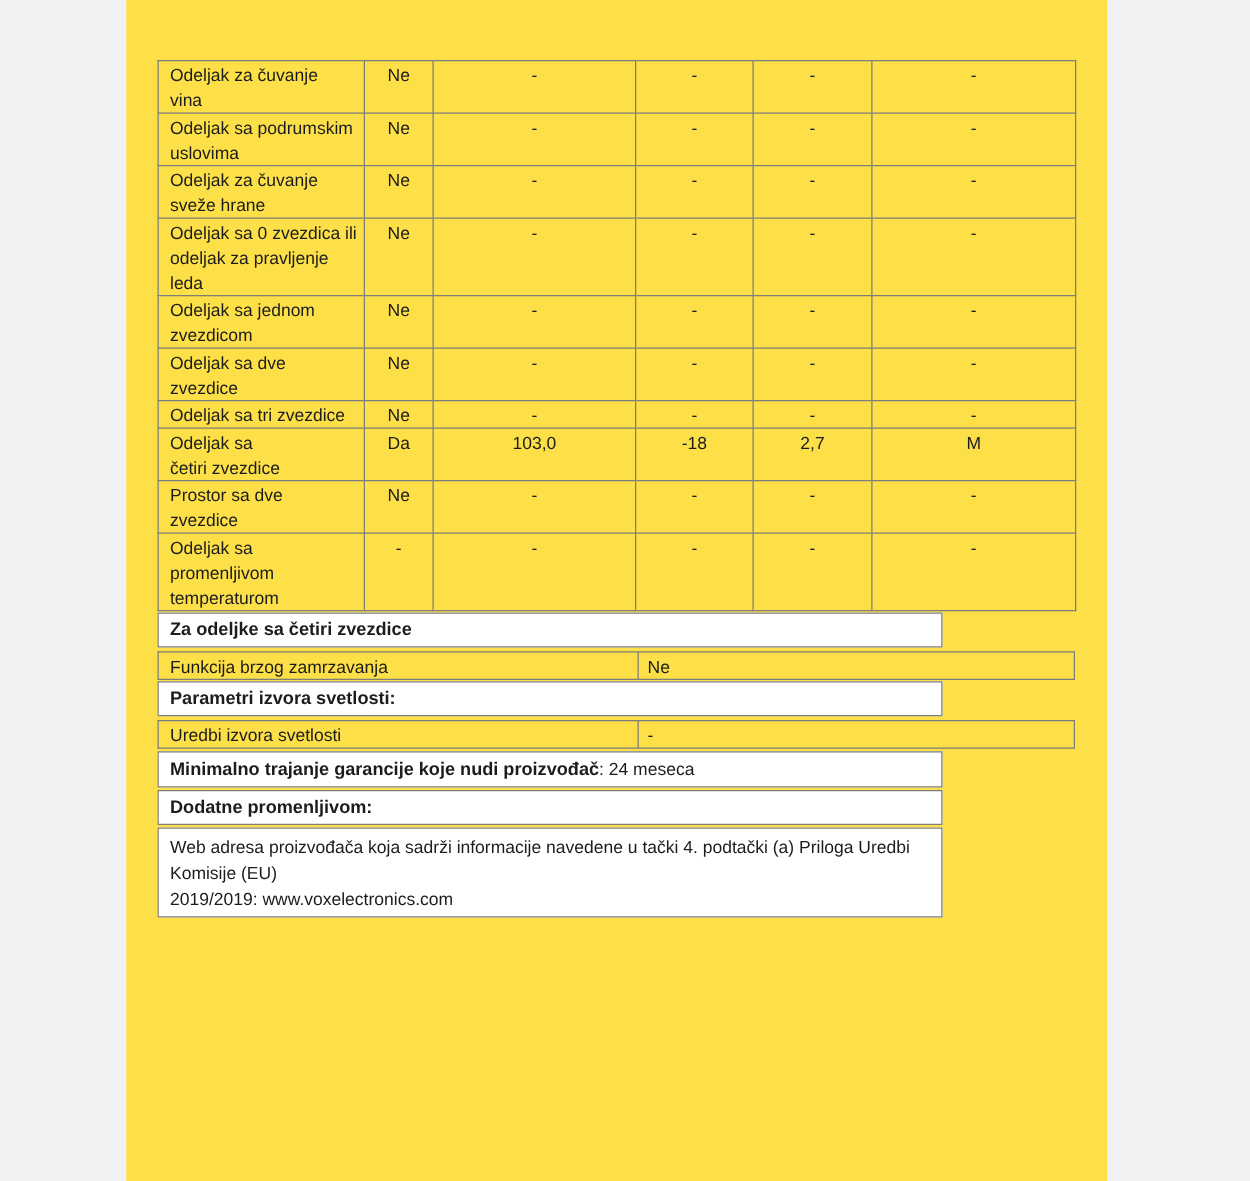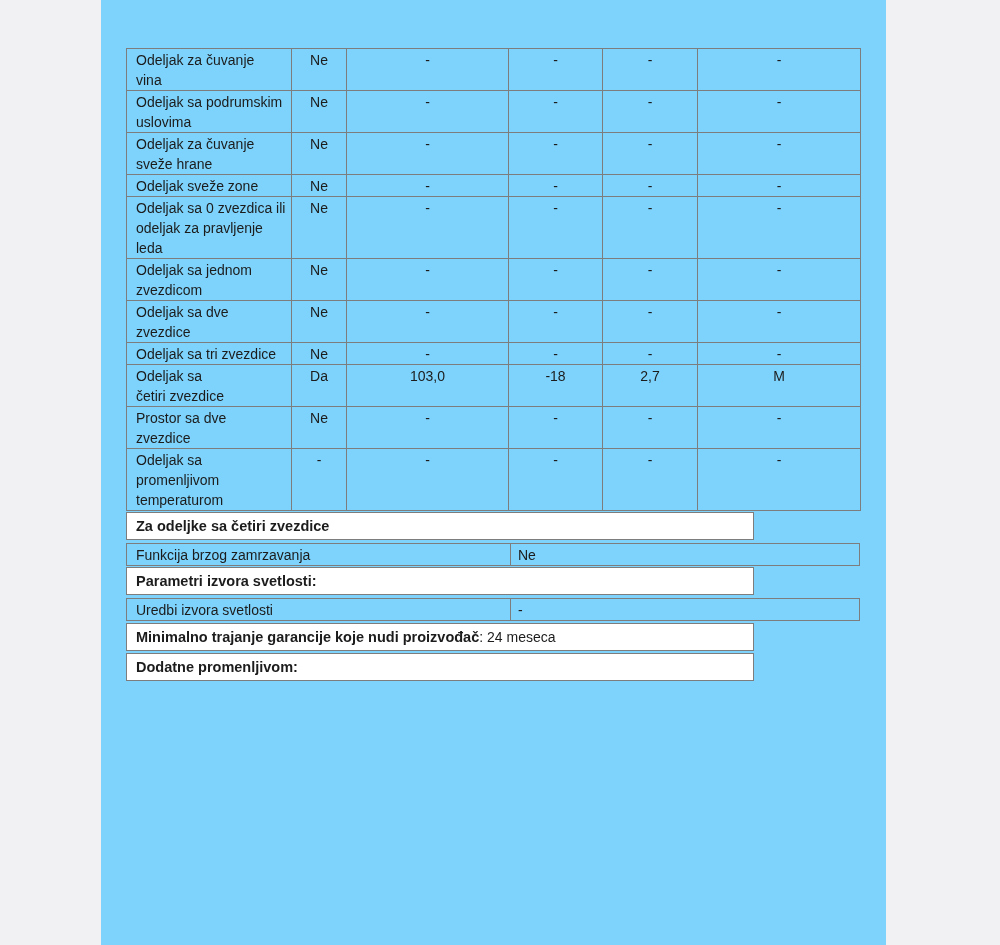--- a/index.html
+++ b/index.html
@@ -6,21 +6,21 @@
   html,body {
     width:1000px; height:945px;
     background:#f1f1f3;
     font-family:"Liberation Sans", sans-serif;
     color:#1c1c1c;
     overflow:hidden;
   }
   .paper {
     position:absolute; left:101px; top:0;
     width:785px; height:945px;
-    background:#7dd3fc;
+    background:#fde047;
   }
   .content { padding:48px 0 0 25px; width:759px; }
 
   table { border-collapse:collapse; table-layout:fixed; }
   .spec-table { width:734px; }
   td {
     border:1px solid #7d7d7d;
     vertical-align:top;
     font-size:14px;
     line-height:20px;
@@ -93,28 +93,20 @@
         </tr>
         <tr class="h2b">
           <td class="label">Odeljak za čuvanje
 sveže hrane</td>
           <td class="c">Ne</td>
           <td class="c">-</td>
           <td class="c">-</td>
           <td class="c">-</td>
           <td class="c">-</td>
         </tr>
-        <tr class="h1">
-          <td class="label">Odeljak sveže zone</td>
-          <td class="c">Ne</td>
-          <td class="c">-</td>
-          <td class="c">-</td>
-          <td class="c">-</td>
-          <td class="c">-</td>
-        </tr>
         <tr class="h3">
           <td class="label">Odeljak sa 0 zvezdica ili
 odeljak za pravljenje
 leda</td>
           <td class="c">Ne</td>
           <td class="c">-</td>
           <td class="c">-</td>
           <td class="c">-</td>
           <td class="c">-</td>
         </tr>
@@ -202,15 +194,17 @@
     </table>
 
     <div class="block m2 mixed-row">
       <span class="b">Minimalno trajanje garancije koje nudi proizvođač</span><span>: 24 meseca</span>
     </div>
 
     <div class="block m2 hdr-row">
       <span>Dodatne promenljivom:</span>
     </div>
 
+    <div class="block m2 note">Web adresa  proizvođača koja sadrži informacije navedene u tački 4. podtački (a) Priloga Uredbi Komisije (EU)
+2019/2019:  www.voxelectronics.com</div>
 
   </div>
 </div>
 
 </body></html>

